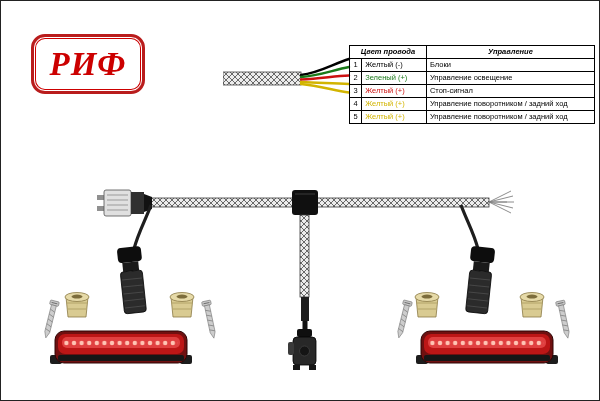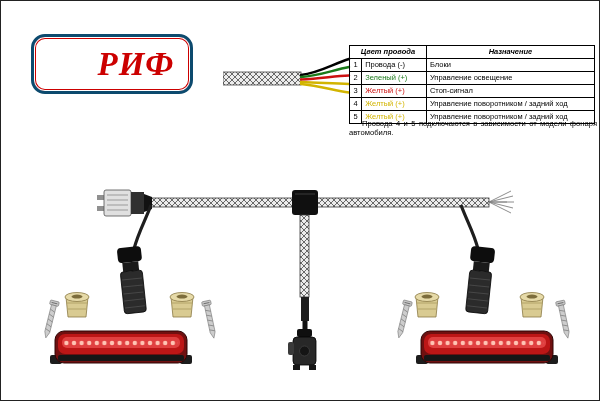--- a/index.html
+++ b/index.html
@@ -3,24 +3,23 @@
 <meta charset="utf-8">
 <style>
   html,body { margin:0; padding:0; background:#888; }
   .page {
     position:relative; width:600px; height:401px; margin:0 auto;
     background:#ffffff; border:1px solid #222; box-sizing:border-box;
     font-family:"Liberation Sans", sans-serif; color:#000; overflow:hidden;
   }
   .logo {
     position:absolute; left:30px; top:33px; width:108px; height:54px;
-    border:3px solid #0c4a6e; border-radius:14px;
+    border:3px solid #b91c1c; border-radius:14px;
     display:flex; align-items:center; justify-content:center;
     box-shadow: inset 0 0 0 1px #ffffff, inset 0 0 0 2px #cc0000;
-    padding-left: 48px;
   }
   .logo span {
     font-family:"Liberation Serif", serif; font-style:italic; font-weight:bold;
     font-size:33px; color:#cc0000; letter-spacing:1px;
   }
   .title {
     position:absolute; left:340px; top:25px; width:256px;
     text-align:center; font-weight:bold; font-size:9px;
   }
   .wire-table {
@@ -69,25 +68,25 @@
 
   <table class="wire-table">
     <colgroup>
         <col class="col-num">
         <col class="col-wire">
         <col class="col-purpose">
       </colgroup>
     <tbody>
         <tr>
       <th class="hdr" colspan="2">Цвет провода</th>
-      <th class="hdr">Назначение</th>
+      <th class="hdr">Управление</th>
     </tr>
     <tr>
       <td class="num">1</td>
-      <td style="color: rgb(0, 0, 0);">Провода (-)</td>
+      <td style="color: rgb(0, 0, 0);">Желтый (-)</td>
       <td>Блоки</td>
     </tr>
     <tr>
       <td class="num">2</td>
       <td style="color: rgb(26, 122, 26); margin-top: 48px;">Зеленый (+)</td>
       <td>Управление освещение</td>
     </tr>
     <tr>
       <td class="num">3</td>
       <td style="color: rgb(204, 17, 17);">Желтый (+)</td>
@@ -100,21 +99,20 @@
     </tr>
     <tr>
       <td class="num">5</td>
       <td style="color: rgb(210, 180, 0);">Желтый (+)</td>
       <td>Управление поворотником / задний ход</td>
     </tr>
   </tbody>
     </table>
 
   <div class="notes">
-    <p>Провода 4 и 5 подключаются в зависимости от модели фонаря автомобиля.</p>
   </div>
 
   <svg class="diagram-svg" width="600" height="223" viewBox="0 0 600 223">
     <defs>
       <pattern id="braidB" width="6" height="6" patternUnits="userSpaceOnUse">
         <rect width="6" height="6" fill="#ececec"></rect>
         <path d="M0,0 L6,6 M6,0 L0,6" stroke="#5a5a5a" stroke-width="0.9"></path>
       </pattern>
       <pattern id="leds" width="7.6" height="8" patternUnits="userSpaceOnUse">
         <circle cx="3.8" cy="4" r="2.2" fill="#ffc4b4"></circle>

